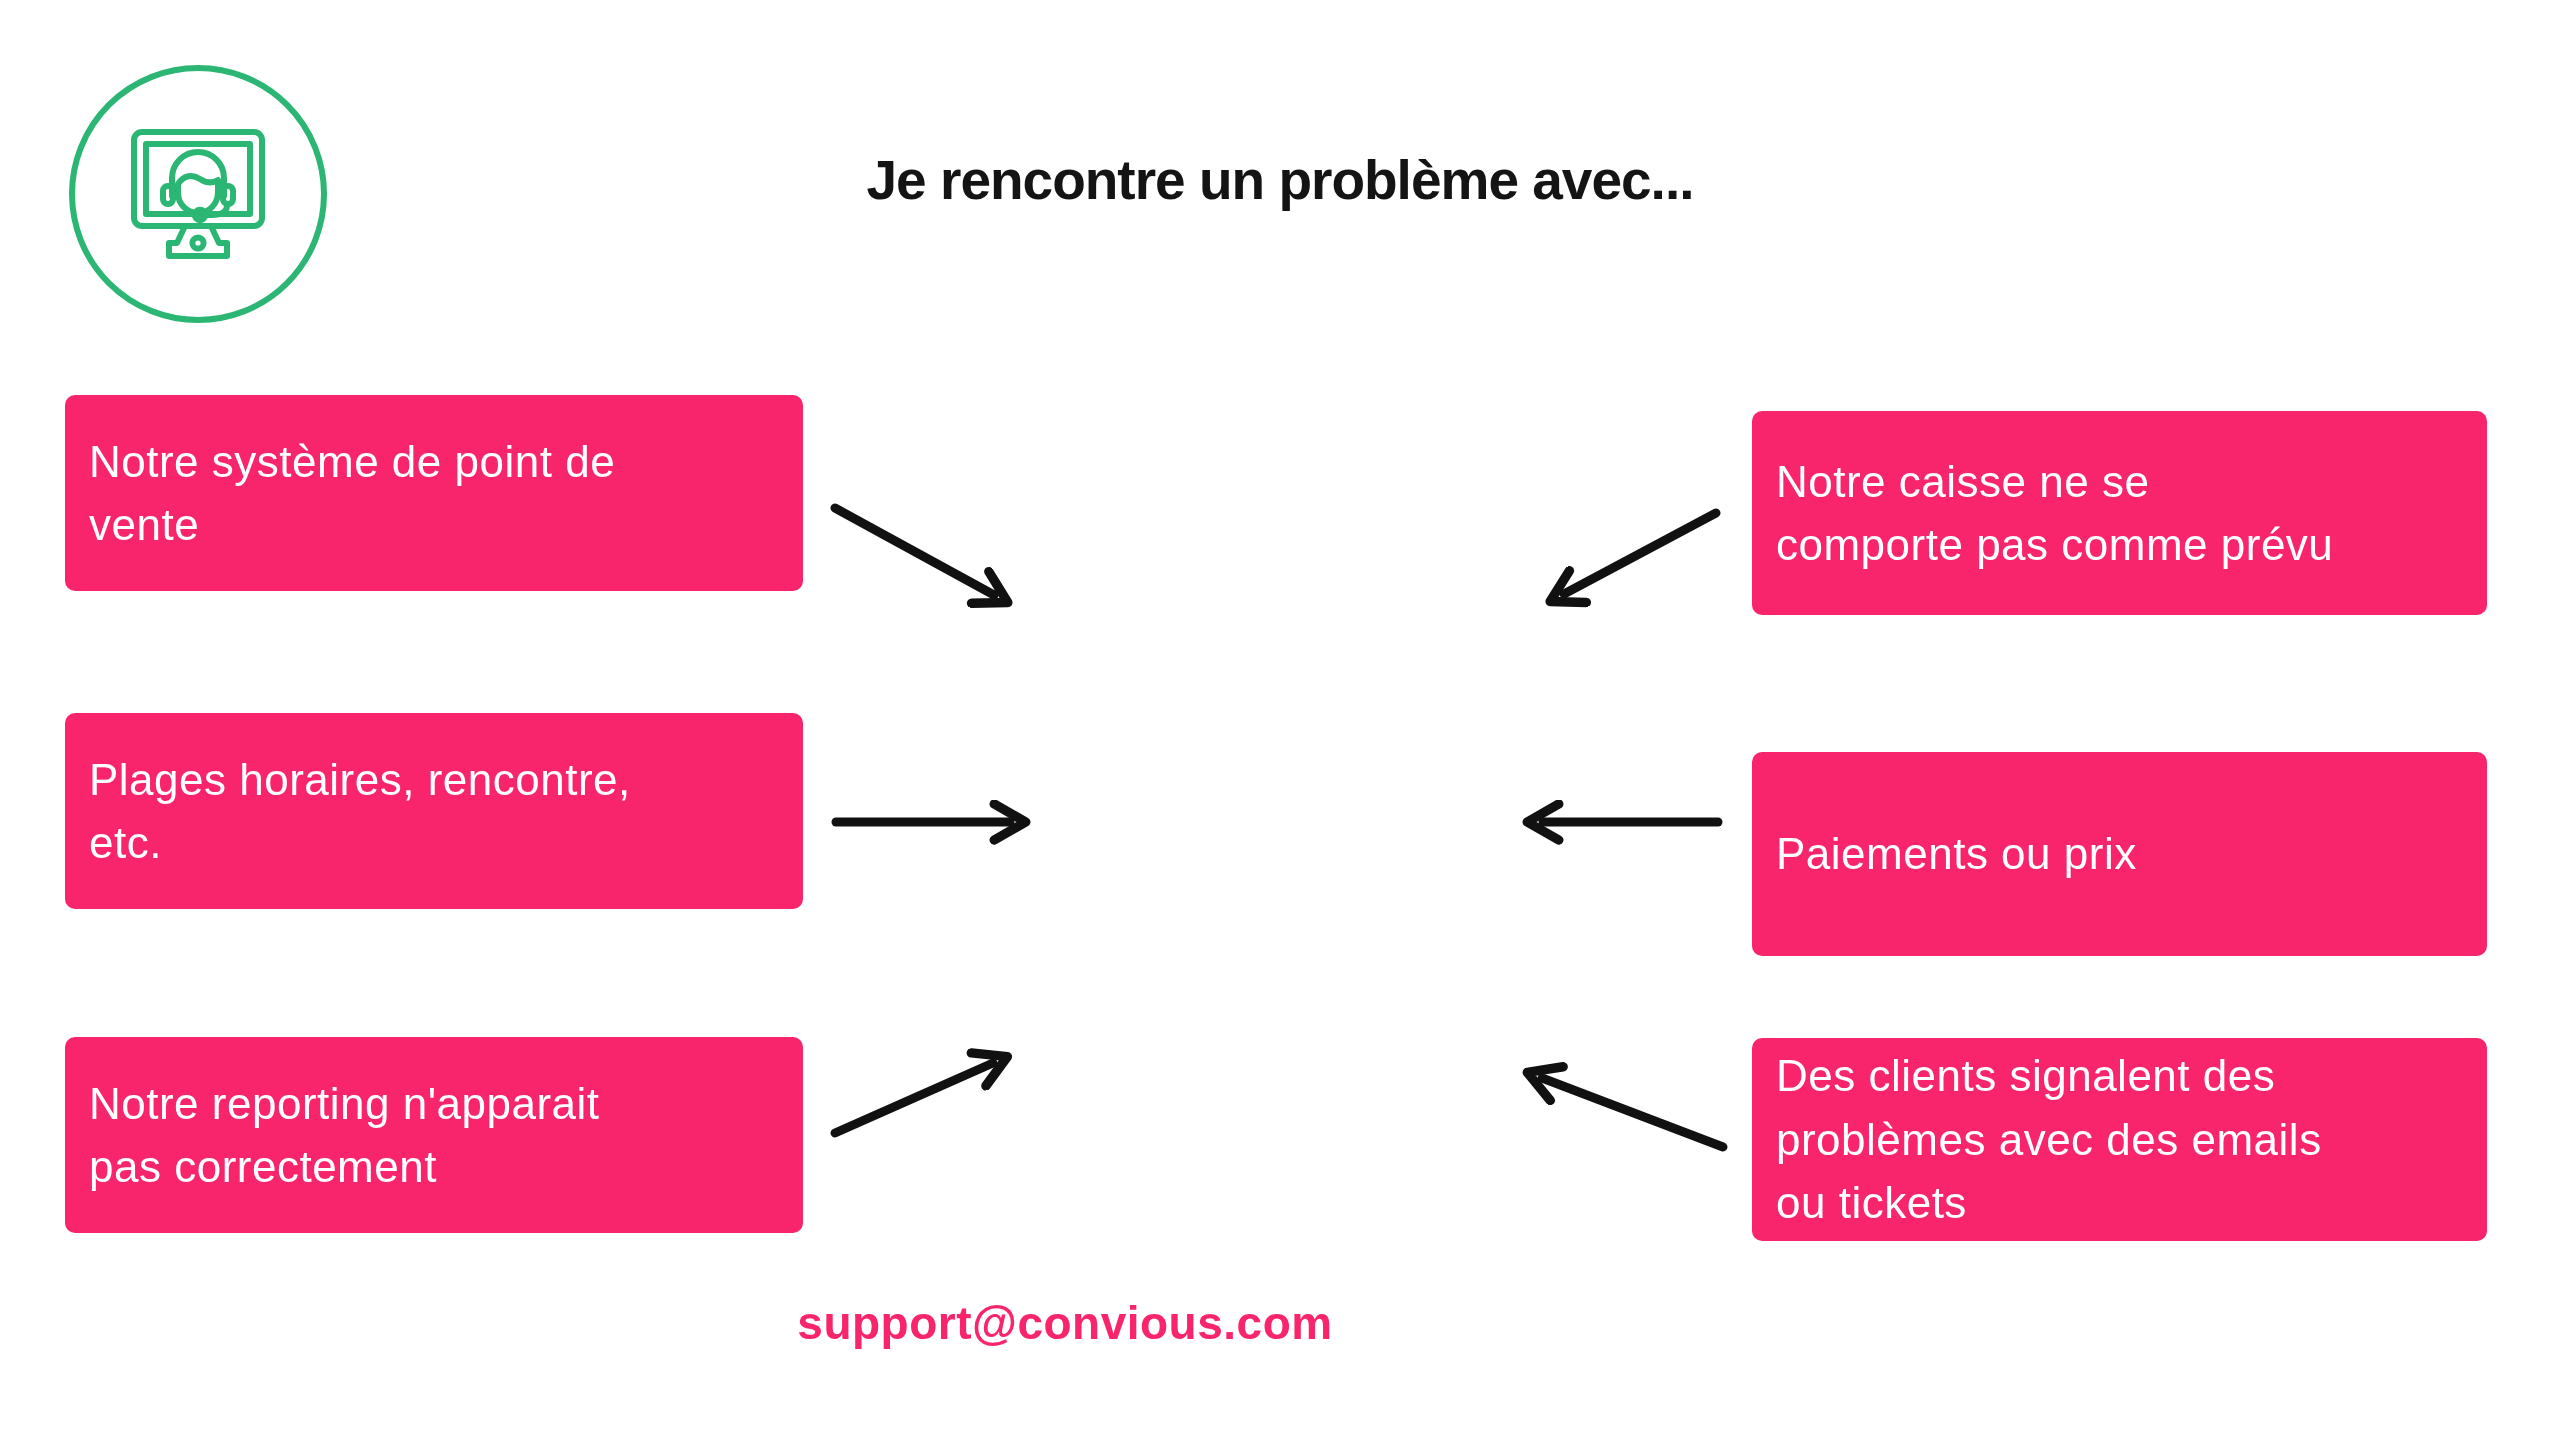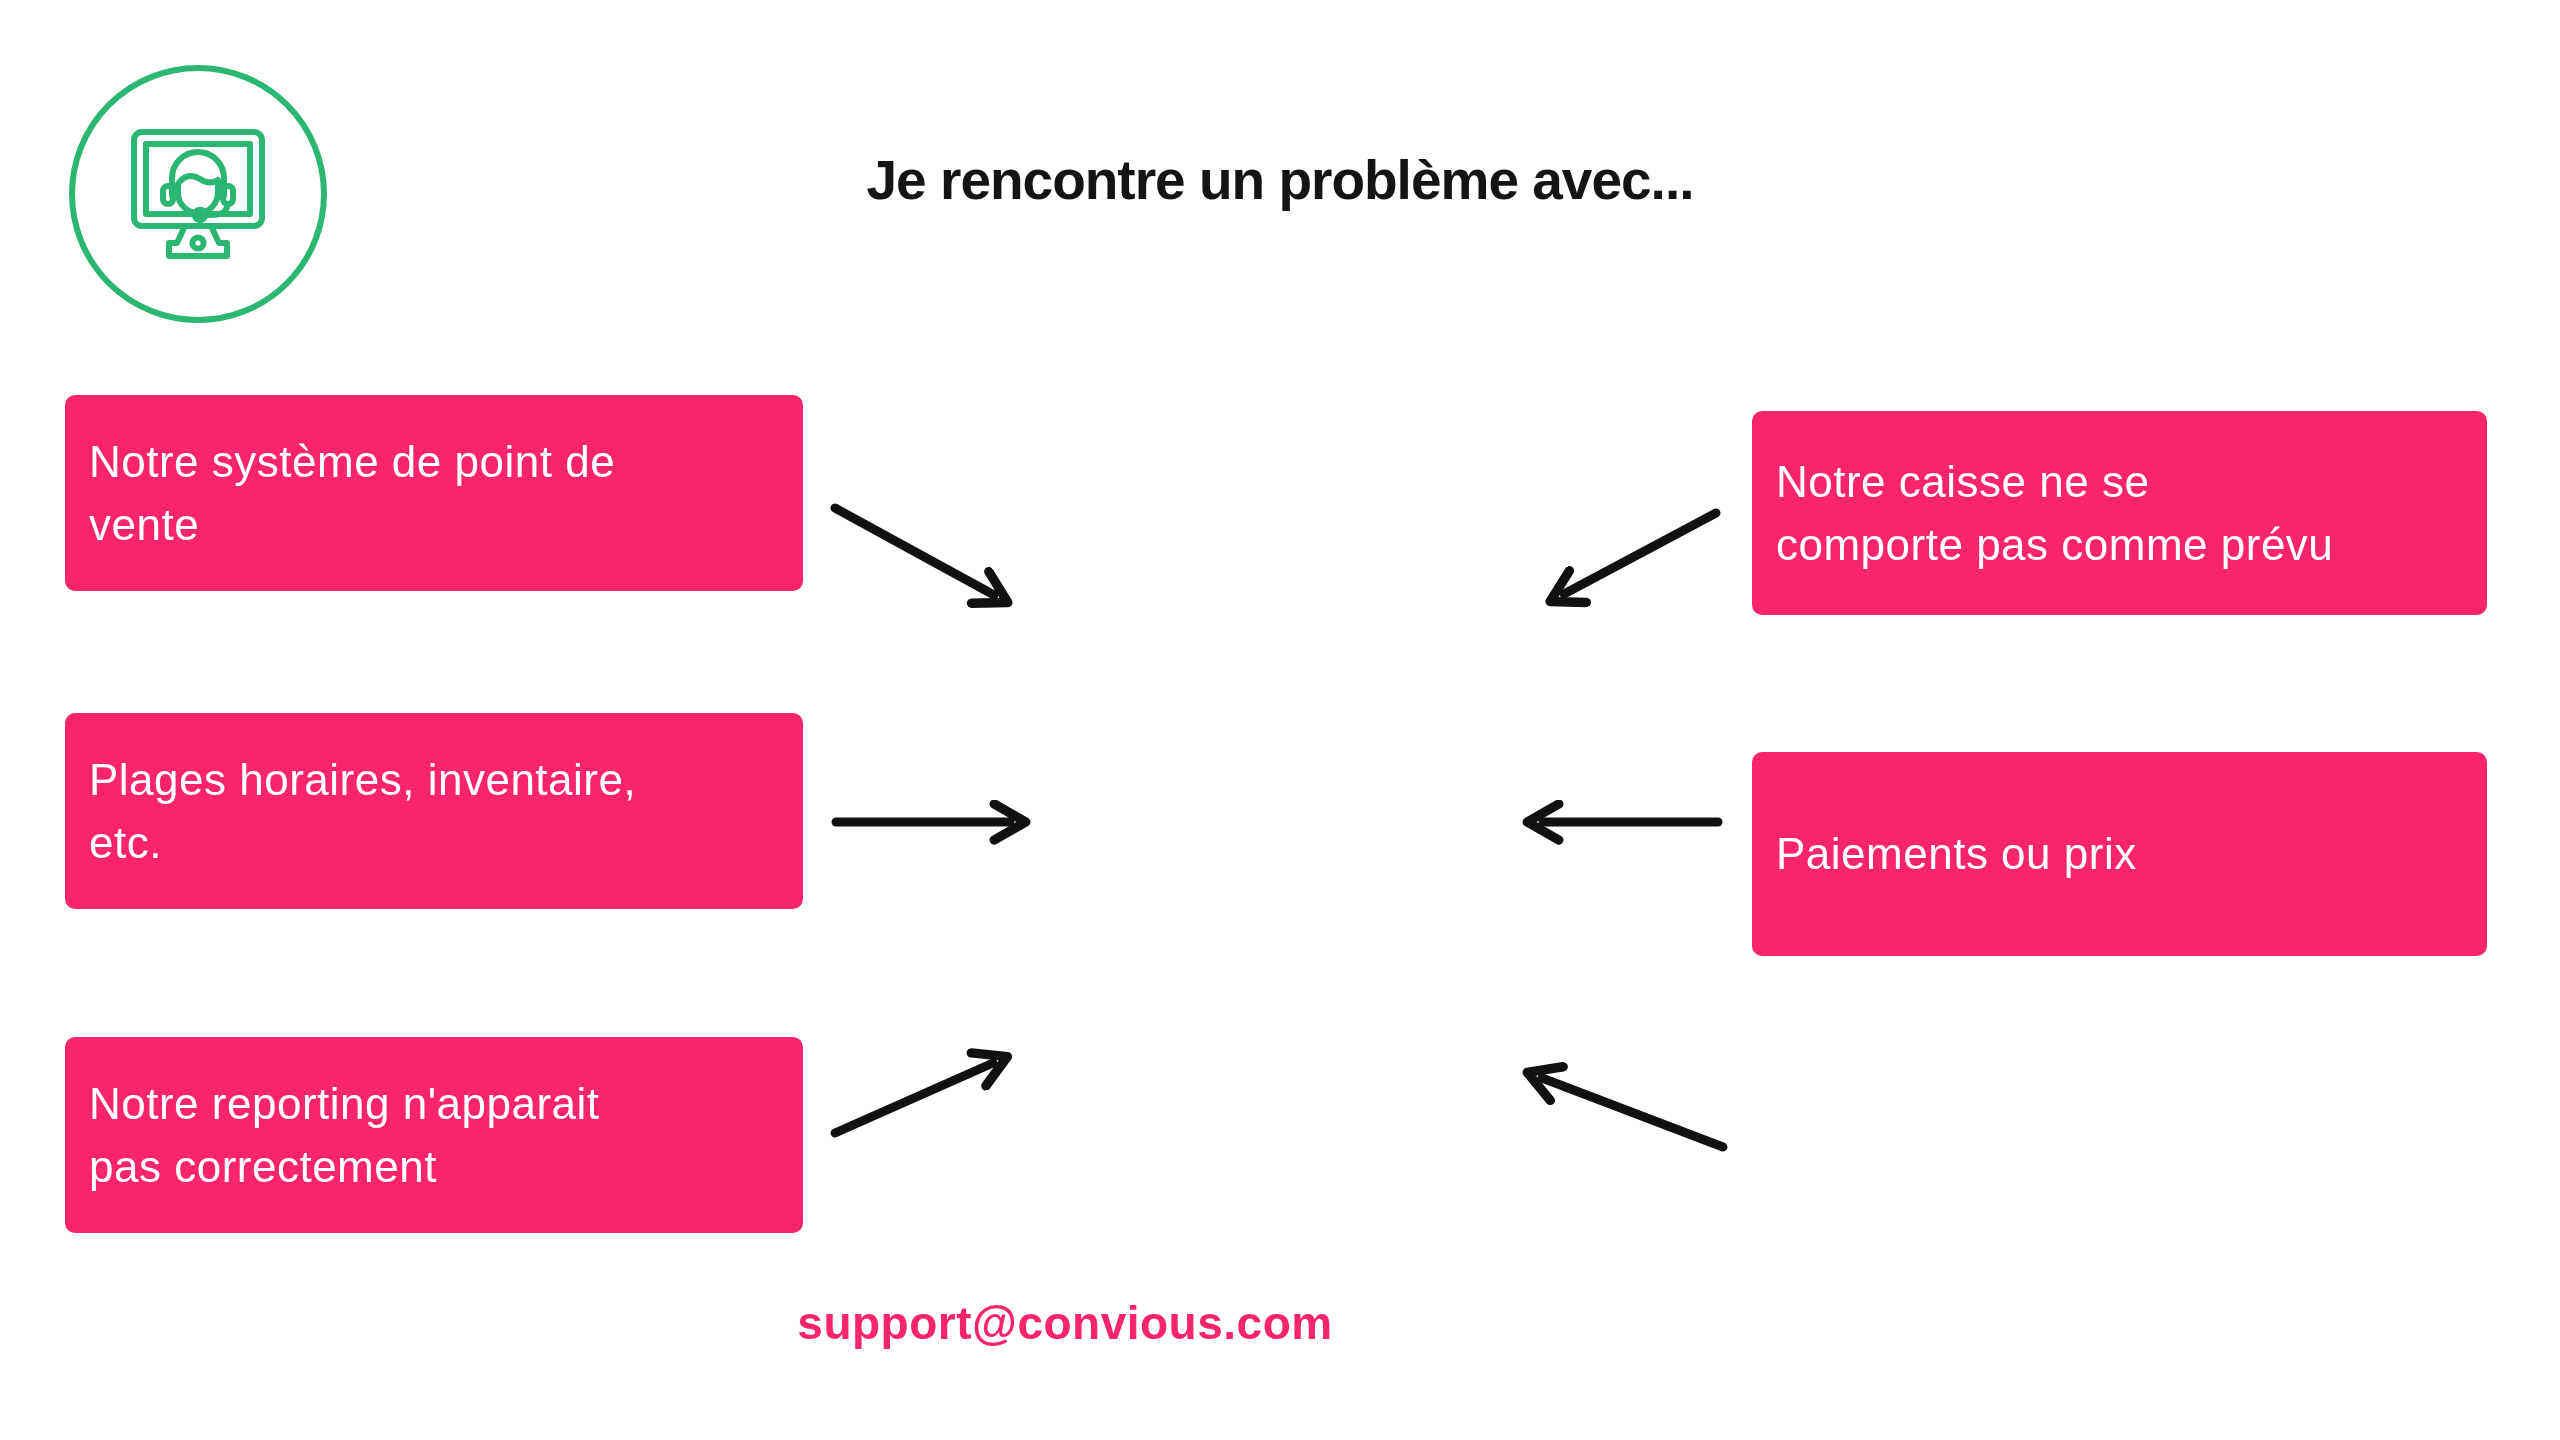--- a/index.html
+++ b/index.html
@@ -94,34 +94,39 @@
     </svg>
   </div>
 
   <div class="page-title">Je rencontre un problème avec...</div>
 
   <div class="card l l1">
     <div class="label">Notre système de point de
 vente</div>
   </div>
   <div class="card l l2">
-    <div class="label">Plages horaires, inventaire,
+    <div class="label">Plages horaires, rencontre,
 etc.</div>
   </div>
   <div class="card l l3">
     <div class="label">Notre reporting n'apparait
 pas correctement</div>
   </div>
 
   <div class="card r r1">
     <div class="label">Notre caisse ne se
 comporte pas comme prévu</div>
   </div>
   <div class="card r r2">
     <div class="label">Paiements ou prix</div>
+  </div>
+  <div class="card r r3">
+    <div class="label">Des clients signalent des
+problèmes avec des emails
+ou tickets</div>
   </div>
 
 
   <svg class="arrows" viewBox="0 0 2560 1440">
     <defs>
       <marker id="ah" viewBox="0 0 10 10" refX="5" refY="5" markerWidth="5" markerHeight="5" orient="auto" markerUnits="strokeWidth">
         <polyline points="1.5,1 8.5,5 1.5,9" fill="none" stroke="#111111" stroke-width="2.1" stroke-linecap="round" stroke-linejoin="round"></polyline>
       </marker>
     </defs>
     <g stroke="#111111" stroke-width="9" stroke-linecap="round">

